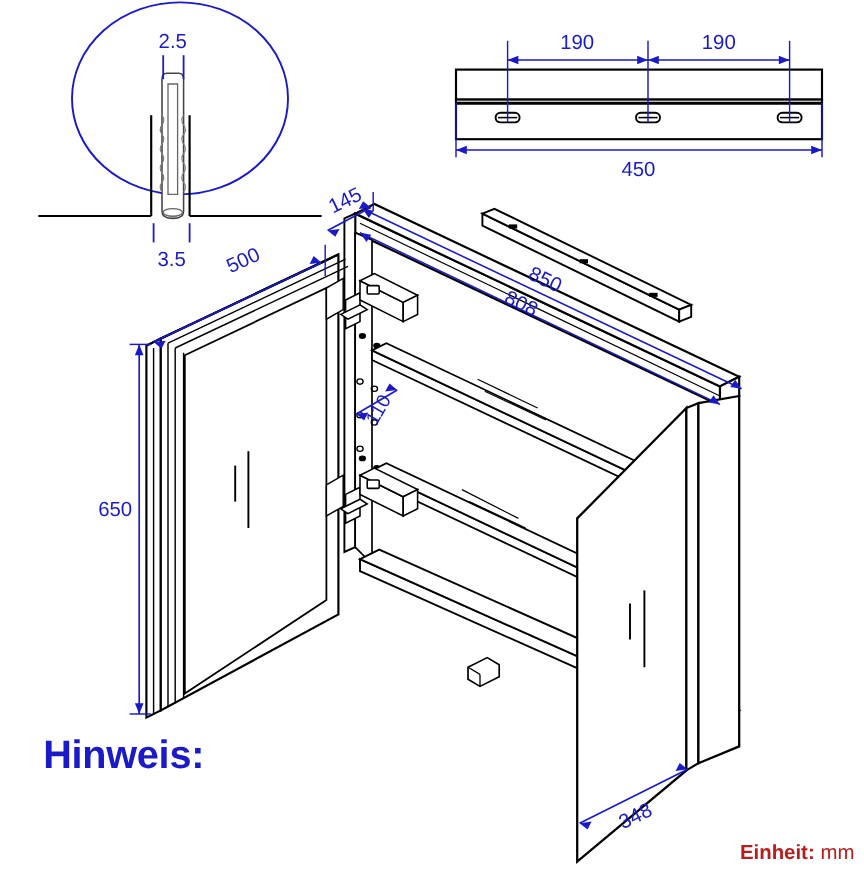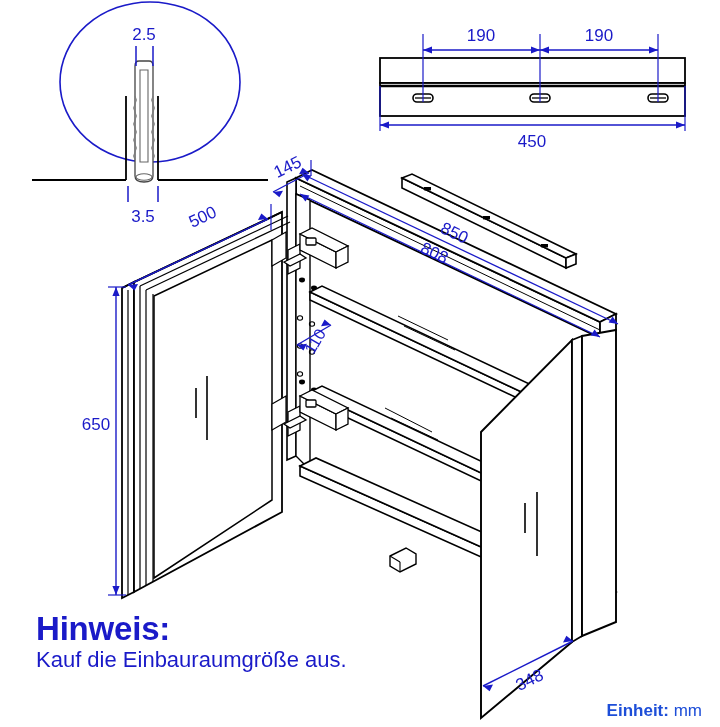--- a/index.html
+++ b/index.html
@@ -3,21 +3,21 @@
 <meta charset="utf-8">
 <style>
   html,body{margin:0;padding:0;background:#ffffff;}
   body{width:720px;height:727px;position:relative;overflow:hidden;
        font-family:"Liberation Sans", sans-serif;}
   #sheet{position:absolute;left:0;top:0;width:720px;height:727px;}
   .notice{position:absolute;left:8px;top:612px;width:420px;margin-left:28px;}
   .notice-title{color:#1a1ac8;font-size:33px;font-weight:bold;line-height:1.05;
                 letter-spacing:-0.2px;}
   .notice-line{color:#1a1ac8;font-size:22px;line-height:1.22;}
-  .unit{position:absolute;right:18px;bottom:6px;font-size:17px;color:#1d4ed8;}
+  .unit{position:absolute;right:8px;bottom:6px;font-size:17px;color:#b91c1c;}
   .unit b{font-weight:bold;}
   .dimtxt{fill:#1a1ac8;font-family:"Liberation Sans", sans-serif;font-size:17px;}
   .dimtxt.small{font-size:16px;}
   svg text{user-select:none;}
 </style>
 </head>
 <body>
 
 <svg id="sheet" viewBox="0 0 720 727" xmlns="http://www.w3.org/2000/svg">
 
@@ -292,19 +292,18 @@
       <path d="M483,686 l10,-1.4 l-3.4,6.6 Z" fill="#1a1ac8"></path>
       <path d="M573,641 l-10,1.4 l3.4,-6.6 Z" fill="#1a1ac8"></path>
       <text class="dimtxt" x="532" y="685" text-anchor="middle" transform="rotate(-26 532 685)">348</text>
     </g>
 
   </g>
 </svg>
 
 <div class="notice">
   <div class="notice-title">Hinweis:</div>
-  <div class="notice-line">Kauf die Einbauraumgröße aus.</div>
 </div>
 
 <div class="unit">
   <b>Einheit:</b>
   <span>mm</span>
 </div>
 
 </body></html>

